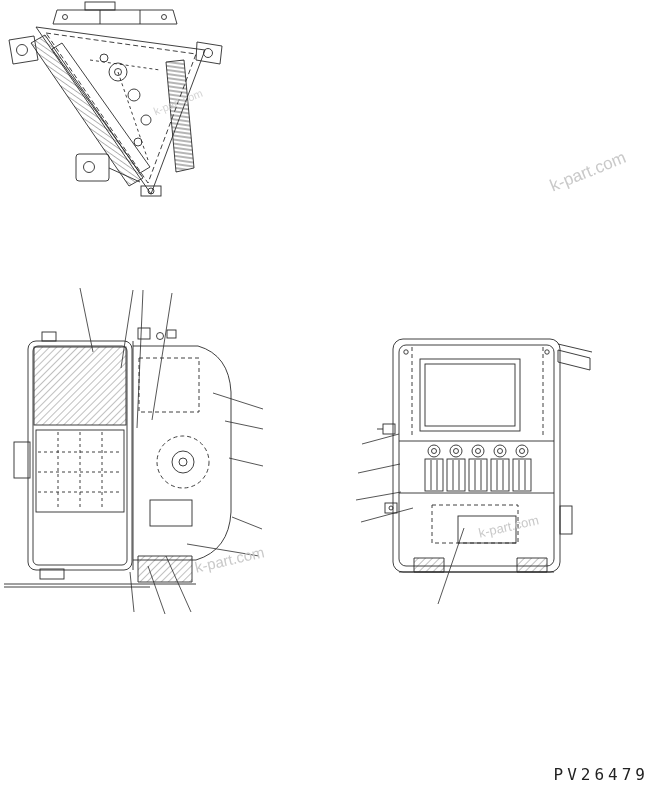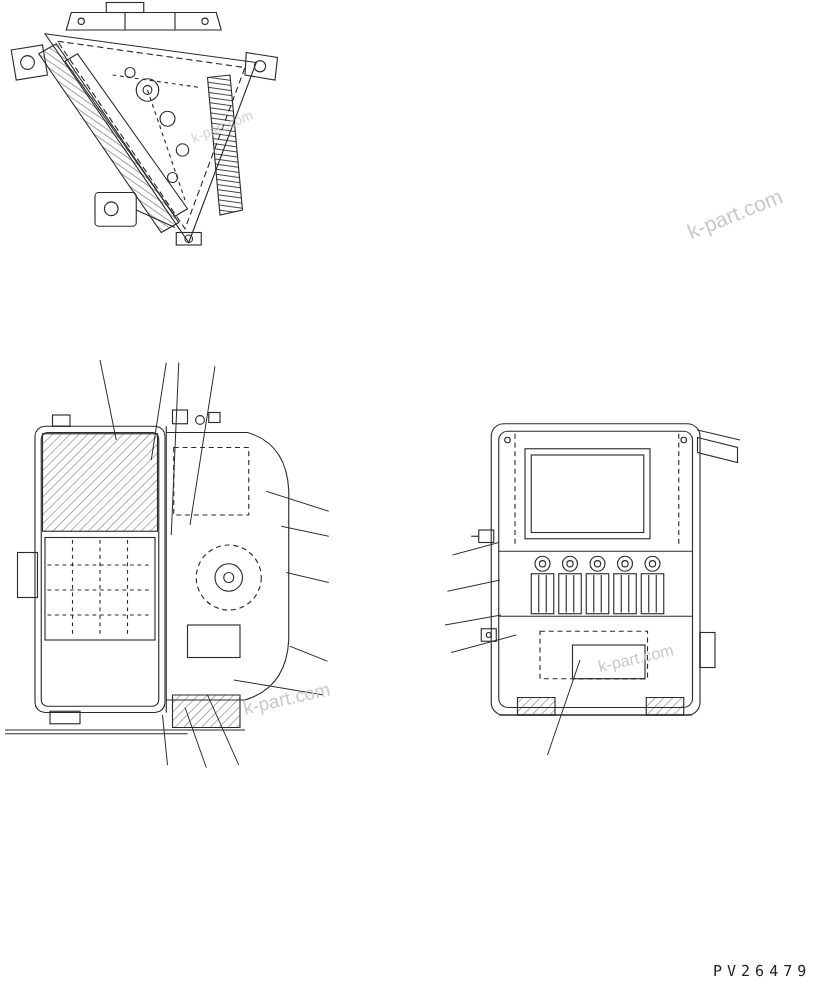--- a/index.html
+++ b/index.html
@@ -21,21 +21,21 @@
   }
   .wm1 { left: 548px; top: 162px; font-size: 17px; transform: rotate(-22deg); }
   .wm2 { left: 152px; top: 96px;  font-size: 11px; transform: rotate(-22deg); opacity: .8; }
   .wm3 { left: 194px; top: 551px; font-size: 15px; transform: rotate(-13deg); }
   .wm4 { left: 478px; top: 519px; font-size: 13px; transform: rotate(-13deg); }
   .part-number {
     position: absolute;
     right: 5px;
     bottom: 5px;
     font-family: "DejaVu Sans Mono", monospace;
-    font-size: 12px;
+    font-size: 16px;
     letter-spacing: 4px;
     color: #222;
   }
 </style>
 </head>
 <body>
 
 <div class="page">
 
   <svg class="art" width="654" height="789" viewBox="0 0 654 789">

